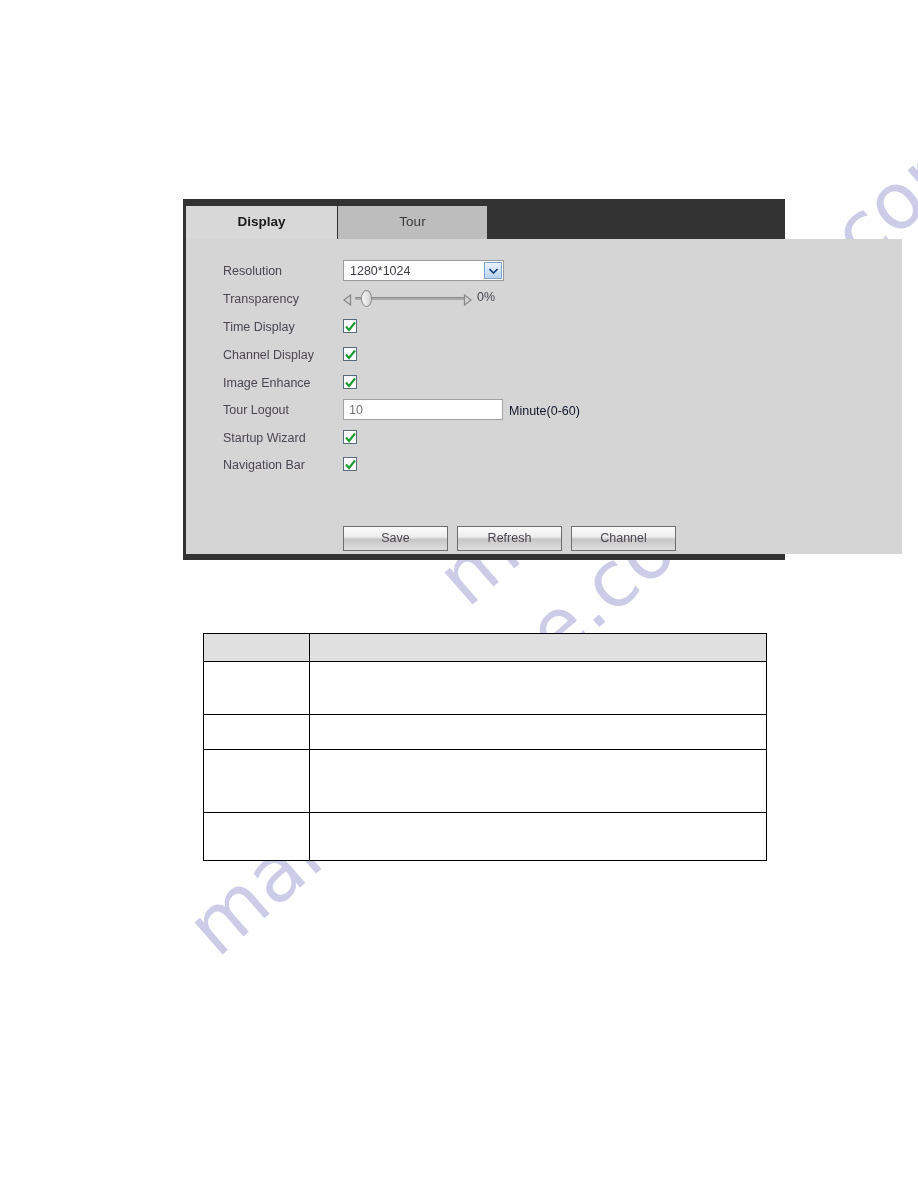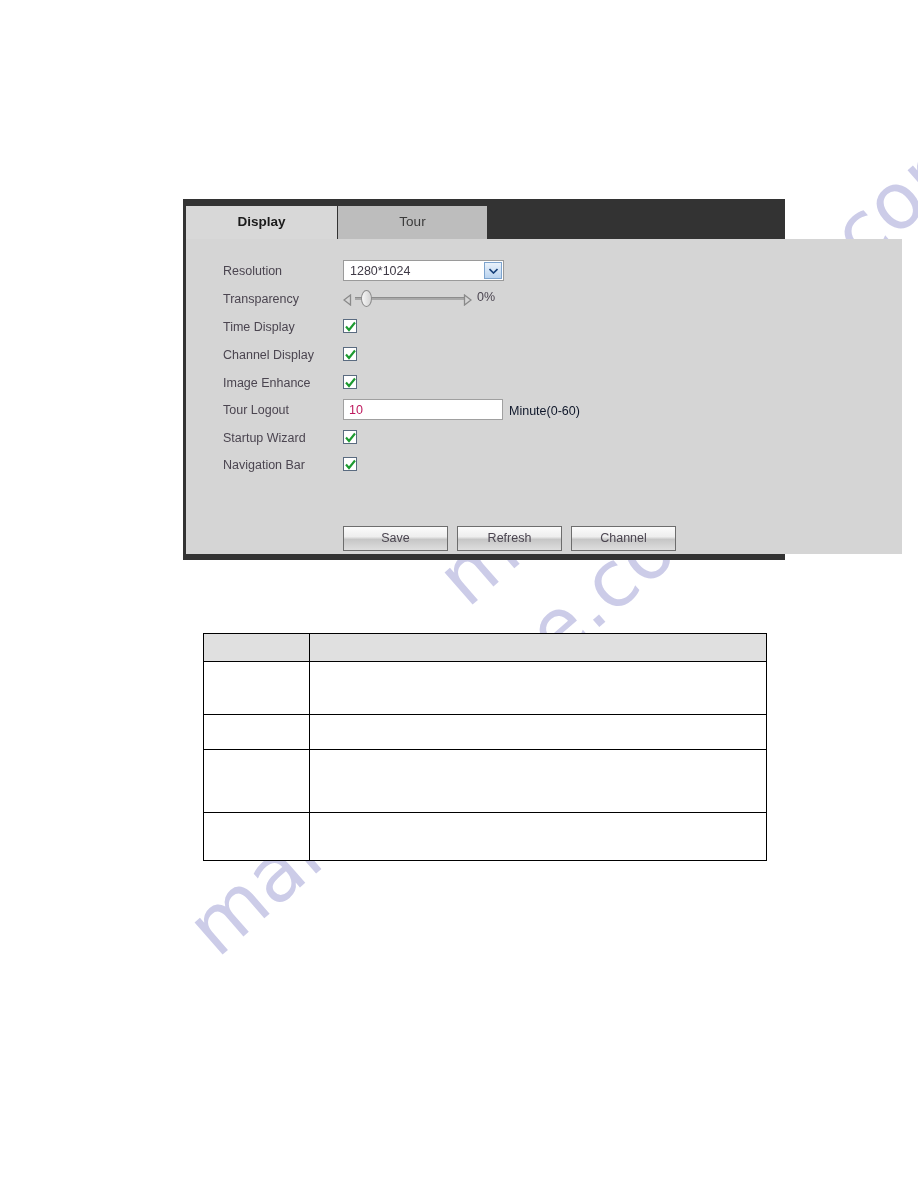--- a/index.html
+++ b/index.html
@@ -210,21 +210,21 @@
 
   
   .text-input {
     width: 160px;
     height: 21px;
     background: #ffffff;
     border: 1px solid #a0a0a0;
     box-sizing: border-box;
     font-family: "Liberation Sans", sans-serif;
     font-size: 12.5px;
-    color: #be185d;
+    color: #737373;
     padding: 0 5px;
     outline: none;
   }
   .unit-text {
     position: absolute;
     left: 323px;
     top: 1px;
     font-size: 12.5px;
     color: #0f172a;
     line-height: 18px;

